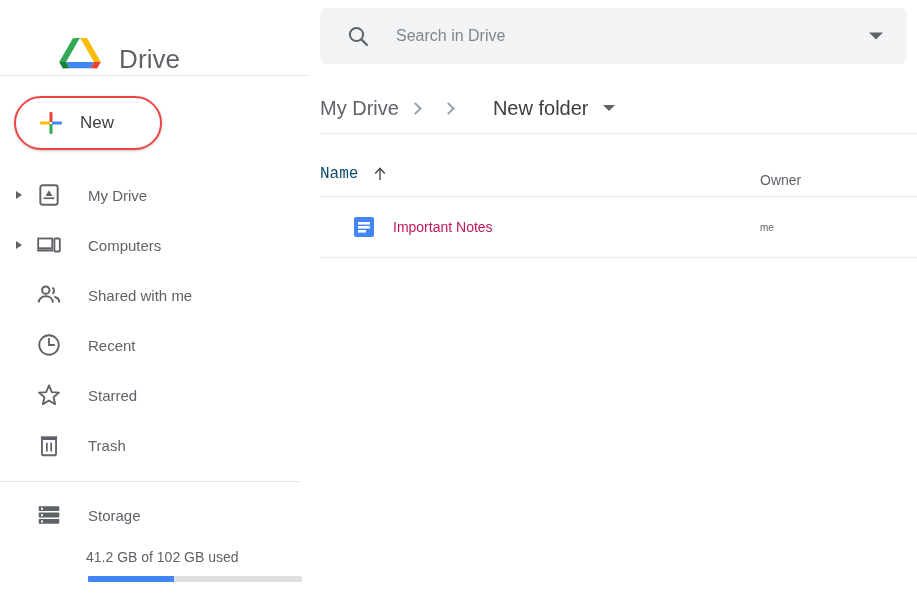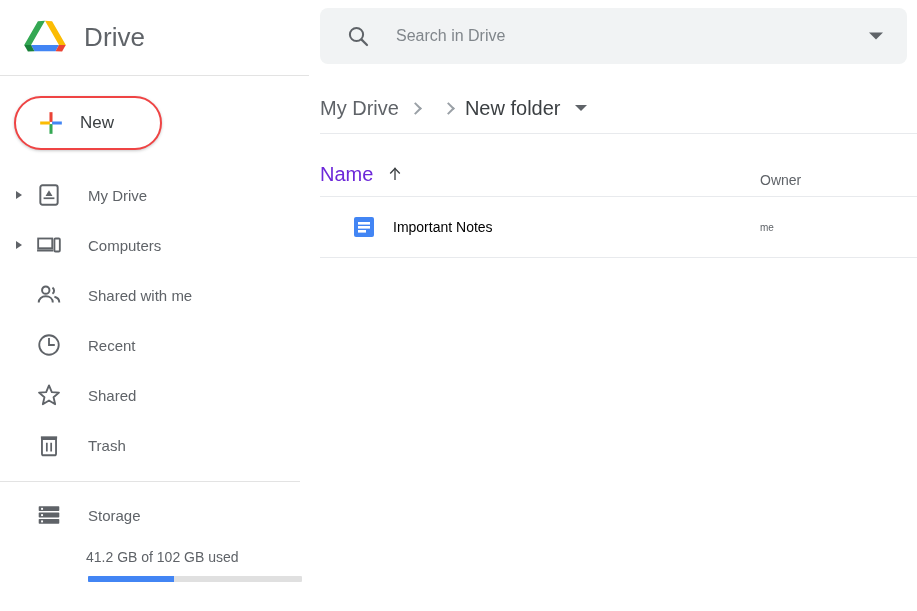--- a/index.html
+++ b/index.html
@@ -12,21 +12,21 @@
   .app { position: relative; width: 917px; height: 611px; }
 
   
   .sidebar {
     position: absolute; left: 0; top: 0;
     width: 310px; height: 611px;
   }
   .brand {
     position: absolute; left: 0; top: 0;
     width: 310px; height: 75px;
-    display: flex; align-items: center;
+    display: flex; align-items: flex-end; padding-left: 35px;
   }
   .brand-logo { width: 46px; height: 40px; margin-left: 22px; display: block; }
   .brand-name {
     margin-left: 16px;
     font-size: 26px; color: #5f6368; font-weight: 400; letter-spacing: .1px;
   }
   .brand-divider {
     position: absolute; left: 0; top: 75px; width: 309px; height: 1px;
     background: #e3e3e3;
   }
@@ -120,21 +120,21 @@
   }
 
   .breadcrumb {
     position: absolute; left: 10px; top: 86px;
     height: 44px;
     display: flex; align-items: center;
   }
   .crumb {
     font-size: 20px; color: #5f6368; cursor: pointer; white-space: nowrap;
   }
-  .crumb.current { color: #3c4043; }
+  .crumb.current { color: #3c4043; margin-left: 28px; }
   .crumb-sep {
     margin: 0 12px; display: inline-block;
     width: 9px; height: 9px;
     border-top: 2px solid #9aa0a6;
     border-right: 2px solid #9aa0a6;
     transform: rotate(45deg);
   }
   .crumb-caret {
     margin-left: 14px;
     width: 0; height: 0;
@@ -150,41 +150,41 @@
 
   .table-head {
     position: absolute; left: 10px; top: 152px;
     width: 597px; height: 44px;
     display: flex; align-items: center;
   }
   .col-name {
     position: absolute; left: 0; display: flex; align-items: center;
     cursor: pointer;
   }
-  .col-name-text { font-size: 20px; color: #6d28d9; font-weight: 500; }
+  .col-name-text { font-size: 16px; color: #0c4a6e; font-weight: 500; font-family: Liberation Mono, monospace; }
   .sort-arrow { margin-left: 14px; width: 16px; height: 16px; display: block; }
   .col-owner {
     position: absolute; left: 440px;
     font-size: 14px; color: #5f6368; font-weight: 500;
     cursor: pointer;
     margin-top: 12px;
   }
   .head-divider {
     position: absolute; left: 10px; top: 196px; width: 597px; height: 1px;
     background: #e8eaed;
   }
 
   .file-row {
     position: absolute; left: 10px; top: 197px;
     width: 597px; height: 60px;
     display: flex; align-items: center;
     cursor: pointer;
   }
   .file-icon { position: absolute; left: 32px; width: 24px; height: 24px; }
-  .file-name { position: absolute; left: 73px; font-size: 14px; color: #000000; }
+  .file-name { position: absolute; left: 73px; font-size: 14px; color: #be185d; }
   .file-owner { position: absolute; left: 440px; font-size: 10px; color: #5f6368; }
   .row-divider {
     position: absolute; left: 10px; top: 257px; width: 597px; height: 1px;
     background: #e8eaed;
   }
 </style>
 </head>
 <body>
 
 <div class="app">
@@ -251,21 +251,21 @@
           <circle cx="12" cy="12" r="9" fill="none" stroke="#5f6368" stroke-width="1.7"></circle>
           <path d="M12 6.5 V12 H16.5" fill="none" stroke="#5f6368" stroke-width="1.7" stroke-linecap="square"></path>
         </svg>
         <span class="nav-label">Recent</span>
       </div>
 
       <div class="nav-item">
         <svg class="nav-icon" viewBox="0 0 24 24">
           <path d="M12 3.2 l2.6 6.1 6.6 .5 -5 4.3 1.5 6.4 -5.7-3.4 -5.7 3.4 1.5-6.4 -5-4.3 6.6-.5 Z" fill="none" stroke="#5f6368" stroke-width="1.7" stroke-linejoin="round"></path>
         </svg>
-        <span class="nav-label">Shared</span>
+        <span class="nav-label">Starred</span>
       </div>
 
       <div class="nav-item">
         <svg class="nav-icon" viewBox="0 0 24 24">
           <path d="M5.5 6.5 h13 v13.5 a1.5 1.5 0 0 1 -1.5 1.5 h-10 a1.5 1.5 0 0 1 -1.5 -1.5 Z" fill="none" stroke="#5f6368" stroke-width="1.7"></path>
           <rect x="4.5" y="4" width="15" height="2" fill="#5f6368"></rect>
           <path d="M10 10 v8 M14 10 v8" stroke="#5f6368" stroke-width="1.6"></path>
         </svg>
         <span class="nav-label">Trash</span>
       </div>

